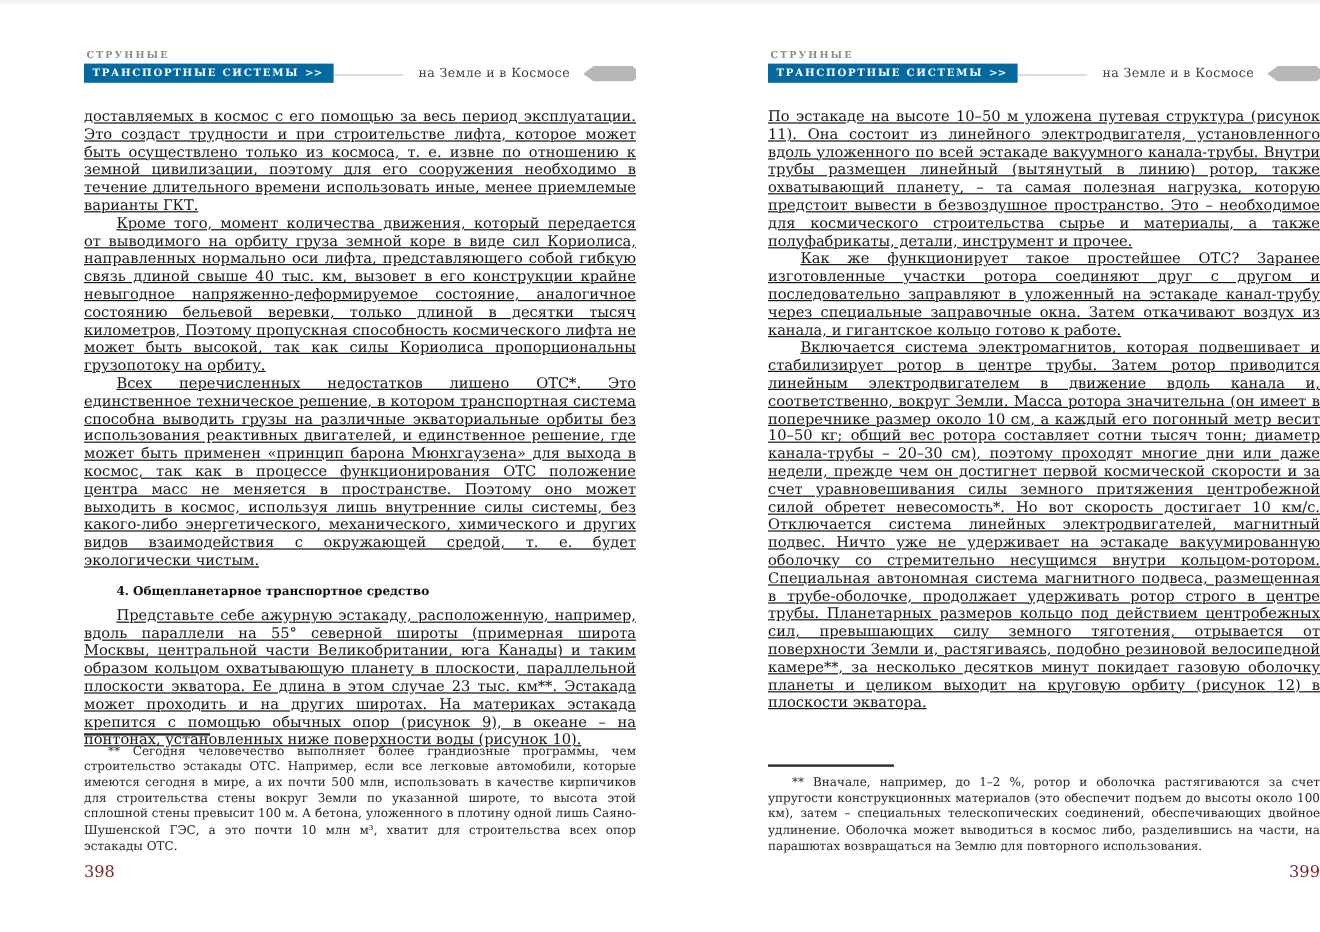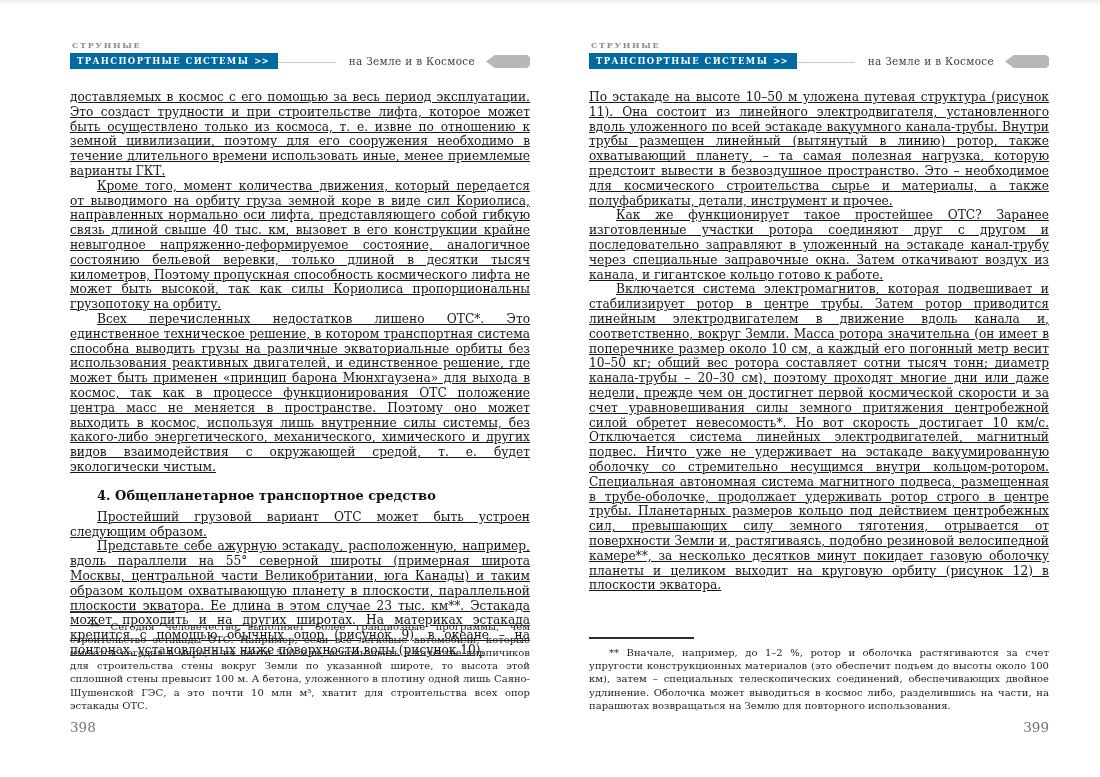--- a/index.html
+++ b/index.html
@@ -5,20 +5,21 @@
   html,body { margin:0; padding:0; background:#ffffff; }
   .canvas {
     position:relative;
     width:1100px; height:765px;
     background:#ffffff;
     box-sizing:border-box;
     padding:45px 0 0 70px;
     display:flex; gap:59px;
     font-family:"DejaVu Serif", serif;
     overflow:hidden;
+    justify-content:space-between;
   }
   .canvas::before {
     content:""; position:absolute; left:0; top:0; right:0; height:5px;
     background:linear-gradient(#ededed, #ffffff);
   }
   .page { position:relative; width:460px; height:690px; }
 
   
   .running-header { display:flex; align-items:flex-end; height:24px; }
   .series { flex:0 0 auto; }
@@ -45,32 +46,32 @@
 
   
   .body { margin-top:21px; }
   .p {
     margin:0; text-align:justify;
     font-size:12.2px; line-height:14.8px;
     color:#171717; text-indent:27px;text-decoration:underline;
   }
   .p.cont { text-indent:0; }
   .section {
-    font-size:13px; font-weight:bold; color:#0f0f0f;
+    font-size:10px; font-weight:bold; color:#0f0f0f;
     margin:13px 0 7px 0; text-indent:27px;
   }
 
   
   .footer { position:absolute; left:0; right:0; bottom:0; }
   .fn-rule { width:105px; border-top:2px solid #2c2c2c; margin-bottom:7px; }
   .fn {
     margin:0 0 3px 0; font-size:10px; line-height:13.2px;
     text-align:justify; text-indent:20px; color:#242424;
   }
-  .pagenum { font-size:13.5px; color:#737373; margin-top:7px; }
+  .pagenum { font-size:13.5px; color:#7f1d1d; margin-top:7px; }
   .page-right .pagenum { text-align:right; }
 </style>
 </head>
 <body>
 
 <div class="canvas">
 
   <div class="page page-left">
     <div class="running-header">
       <div class="series">
@@ -82,21 +83,20 @@
       <div class="hrule"></div>
       <div class="subtitle">на Земле и в Космосе</div>
       <div class="tag-arrow"></div>
     </div>
 
     <div class="body">
       <p class="p cont">доставляемых в космос с его помощью за весь период эксплуатации. Это создаст трудности и при строительстве лифта, которое может быть осуществлено только из космоса, т. е. извне по отношению к земной цивилизации, поэтому для его сооружения необходимо в течение длительного времени использовать иные, менее приемлемые варианты ГКТ.</p>
       <p class="p">Кроме того, момент количества движения, который передается от выводимого на орбиту груза земной коре в виде сил Кориолиса, направленных нормально оси лифта, представляющего собой гибкую связь длиной свыше 40 тыс. км, вызовет в его конструкции крайне невыгодное напряженно-деформируемое состояние, аналогичное состоянию бельевой веревки, только длиной в десятки тысяч километров, Поэтому пропускная способность космического лифта не может быть высокой, так как силы Кориолиса пропорциональны грузопотоку на орбиту.</p>
       <p class="p">Всех перечисленных недостатков лишено ОТС*. Это единственное техническое решение, в котором транспортная система способна выводить грузы на различные экваториальные орбиты без использования реактивных двигателей, и единственное решение, где может быть применен «принцип барона Мюнхгаузена» для выхода в космос, так как в процессе функционирования ОТС положение центра масс не меняется в пространстве. Поэтому оно может выходить в космос, используя лишь внутренние силы системы, без какого-либо энергетического, механического, химического и других видов взаимодействия с окружающей средой, т. е. будет экологически чистым.</p>
       <h2 class="section">4. Общепланетарное транспортное средство</h2>
-      <p class="p">Простейший грузовой вариант ОТС может быть устроен следующим образом.</p>
       <p class="p">Представьте себе ажурную эстакаду, расположенную, например, вдоль параллели на 55° северной широты (примерная широта Москвы, центральной части Великобритании, юга Канады) и таким образом кольцом охватывающую планету в плоскости, параллельной плоскости экватора. Ее длина в этом случае 23 тыс. км**. Эстакада может проходить и на других широтах. На материках эстакада крепится с помощью обычных опор (рисунок 9), в океане – на понтонах, установленных ниже поверхности воды (рисунок 10).</p>
     </div>
 
     <div class="footer">
       <div class="fn-rule"></div>
       <p class="fn">** Сегодня человечество выполняет более грандиозные программы, чем строительство эстакады ОТС. Например, если все легковые автомобили, которые имеются сегодня в мире, а их почти 500 млн, использовать в качестве кирпичиков для строительства стены вокруг Земли по указанной широте, то высота этой сплошной стены превысит 100 м. А бетона, уложенного в плотину одной лишь Саяно-Шушенской ГЭС, а это почти 10 млн м³, хватит для строительства всех опор эстакады ОТС.</p>
       <div class="pagenum">398</div>
     </div>
   </div>
 

